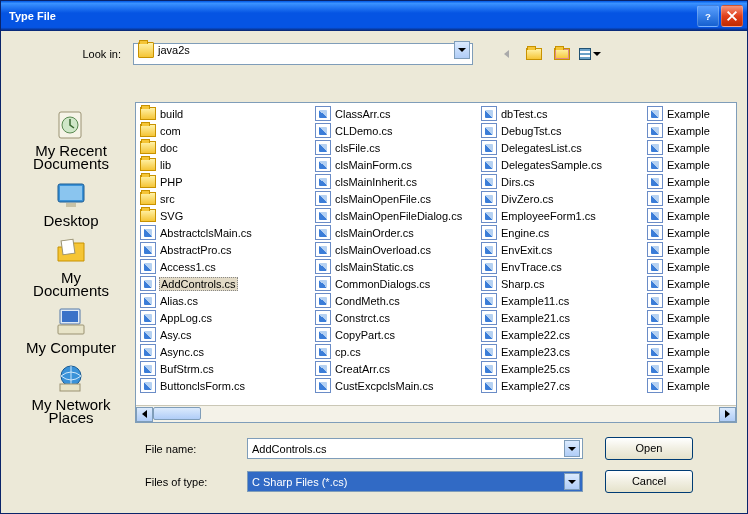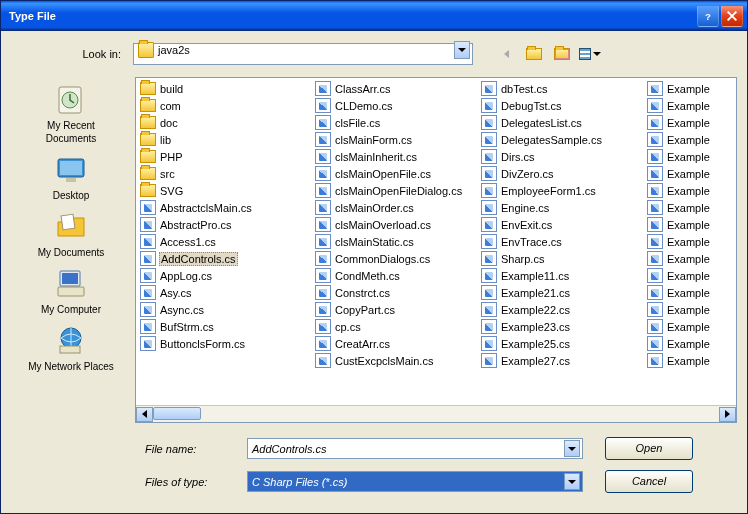--- a/index.html
+++ b/index.html
@@ -7,39 +7,39 @@
 
 .window { width: 748px; height: 514px; border: 1px solid #0a246a; background: #ece9d8; display: flex; flex-direction: column; }
 
 .titlebar { height: 30px; background: linear-gradient(to bottom, #0058e6 0%, #3a92ff 8%, #0554e3 40%, #0554e3 88%, #0a246a 100%); display: flex; align-items: center; padding: 0 4px; color: #fff; font-weight: bold; font-size: 13px; }
 .titlebar .title { flex: 1; padding-left: 4px; }
 .titlebar .btn { width: 22px; height: 22px; margin-left: 2px; border-radius: 3px; display: flex; align-items: center; justify-content: center; cursor: default; }
 .titlebar .help-btn { background: linear-gradient(to bottom,#5aa0ff,#1560d0); border:1px solid #fff3; }
 .titlebar .close-btn { background: linear-gradient(to bottom,#f5947a,#e1401b,#c02a00); border:1px solid #fff3; }
 .titlebar .btn svg { width: 14px; height: 14px; }
 
-.body { flex: 1; padding: 12px 10px 10px 6px; display: flex; flex-direction: column; }
+.body { flex: 1; padding: 12px 10px 10px 6px; display: flex; flex-direction: column; gap: 25px; }
 
 .topbar { display: flex; align-items: center; margin-bottom: 12px; }
 .topbar .lbl { width: 126px; text-align: right; padding-right: 12px; }
 .lookin { flex: 0 0 340px; height: 22px; border: 1px solid #7f9db9; background: #fff; display: flex; align-items: center; padding: 0 2px 8px 4px; }
 .lookin .folder-ico { width:16px; height:16px; background: linear-gradient(to bottom,#fff2a8,#f5c536); border:1px solid #c89200; border-radius:1px; margin-right:4px; position:relative; }
 .lookin .folder-ico::before { content:""; position:absolute; top:-3px; left:0; width:7px; height:3px; background:#f5c536; border:1px solid #c89200; border-bottom:none; border-radius:1px 1px 0 0; }
 .lookin .txt { flex:1; }
 .lookin .dd { width:16px; height:18px; background:linear-gradient(to bottom,#dbeafd,#b0cdf7); border:1px solid #7f9db9; display:flex; align-items:center; justify-content:center; }
 .nav-icons { display:flex; gap:6px; margin-left:22px; align-items:center;}
 .nav-icons .ni { width:22px; height:20px; display:flex; align-items:center; justify-content:center; }
 .ni-folder { width:16px; height:12px; background: linear-gradient(to bottom,#fff2a8,#f5c536); border:1px solid #c89200; position:relative; }
 .ni-folder::before { content:""; position:absolute; top:-3px; left:0; width:7px; height:3px; background:#f5c536; border:1px solid #c89200; border-bottom:none; }
 
 .main { flex:1; display:flex; }
 .places { width: 128px; display:flex; flex-direction:column; align-items:center; gap:4px; padding-top:4px; }
 .place { width:100px; text-align:center; padding:2px 0; }
 .place .pi { width:34px; height:34px; margin:0 auto 2px; display:flex; align-items:center; justify-content:center; }
-.place .pl { font-size:10px; line-height:13px; }
+.place .pl { font-size:15px; line-height:13px; }
 
 .listarea { flex:1; display:flex; flex-direction:column; }
 .filelist { flex:1; border:1px solid #7f9db9; background:#fff; padding:2px; overflow:hidden; position:relative; }
 .cols { display:flex; height: calc(100% - 18px); }
 .col { display:flex; flex-direction:column; }
 .col.c0 { width:175px; }
 .col.c1 { width:166px; }
 .col.c2 { width:166px; }
 .col.c3 { flex:1; }
 .item { height:17px; display:flex; align-items:center; padding:0 2px; gap:3px; white-space:nowrap; overflow:hidden; }
@@ -48,21 +48,21 @@
 .item .ico-folder::before { content:""; position:absolute; top:-3px; left:0; width:7px; height:3px; background:#f5c536; border:1px solid #c89200; border-bottom:none; }
 .item .ico-cs { flex:0 0 16px; width:14px; height:15px; background:#fff; border:1px solid #6a8cc7; position:relative; display:flex; align-items:center; justify-content:center; }
 .item .ico-cs::after { content:""; width:8px; height:8px; background:linear-gradient(45deg,#3b7dd8 50%,#b5d1f2 50%); border-radius:1px; }
 .itxt { padding:0 1px; }
 
 .hscroll { position:absolute; left:0; right:0; bottom:0; height:17px; background:#f4f2e8; border-top:1px solid #cac7b6; display:flex; align-items:center; }
 .hscroll .arrow { width:17px; height:15px; background:linear-gradient(to bottom,#dbeafd,#b0cdf7); border:1px solid #7f9db9; display:flex; align-items:center; justify-content:center; }
 .hscroll .track { flex:1; height:15px; background:#f4f2e8; position:relative; }
 .hscroll .thumb { position:absolute; left:0; top:0; width:48px; height:13px; background:linear-gradient(to bottom,#dbeafd,#b0cdf7); border:1px solid #7f9db9; border-radius:2px; }
 
-.bottom { margin-top:14px;font-style:italic; }
+.bottom { margin-top:14px; }
 .brow { display:flex; align-items:center; margin-bottom:10px; }
 .brow .blbl { width:112px; padding-left:10px; }
 .brow .bfield { flex:0 0 336px; height:21px; border:1px solid #7f9db9; background:#fff; display:flex; align-items:center; padding:0 2px 0 4px; }
 .brow .bfield.sel { background:#316ac5; color:#fff; }
 .brow .bfield .txt { flex:1; }
 .brow .bfield .dd { width:16px; height:17px; background:linear-gradient(to bottom,#dbeafd,#b0cdf7); border:1px solid #7f9db9; display:flex; align-items:center; justify-content:center; }
 .brow .bbtn { margin-left:22px; width:88px; height:23px; border:1px solid #003c74; background:linear-gradient(to bottom,#fff,#f1efe2 50%,#e5e2cb); border-radius:3px; text-align:center; line-height:21px; }
 
 .tri-down { width:0; height:0; border-left:4px solid transparent; border-right:4px solid transparent; border-top:4px solid #000; }
 .tri-left { width:0; height:0; border-top:4px solid transparent; border-bottom:4px solid transparent; border-right:5px solid #aaa; }
@@ -210,20 +210,24 @@
                 <div class="item">
                   <div class="ico-cs"></div>
                   <span class="itxt">Access1.cs</span>
                 </div>
                 <div class="item selected">
                   <div class="ico-cs"></div>
                   <span class="itxt">AddControls.cs</span>
                 </div>
                 <div class="item">
                   <div class="ico-cs"></div>
+                  <span class="itxt">Alias.cs</span>
+                </div>
+                <div class="item">
+                  <div class="ico-cs"></div>
                   <span class="itxt">AppLog.cs</span>
                 </div>
                 <div class="item">
                   <div class="ico-cs"></div>
                   <span class="itxt">Asy.cs</span>
                 </div>
                 <div class="item">
                   <div class="ico-cs"></div>
                   <span class="itxt">Async.cs</span>
                 </div>

